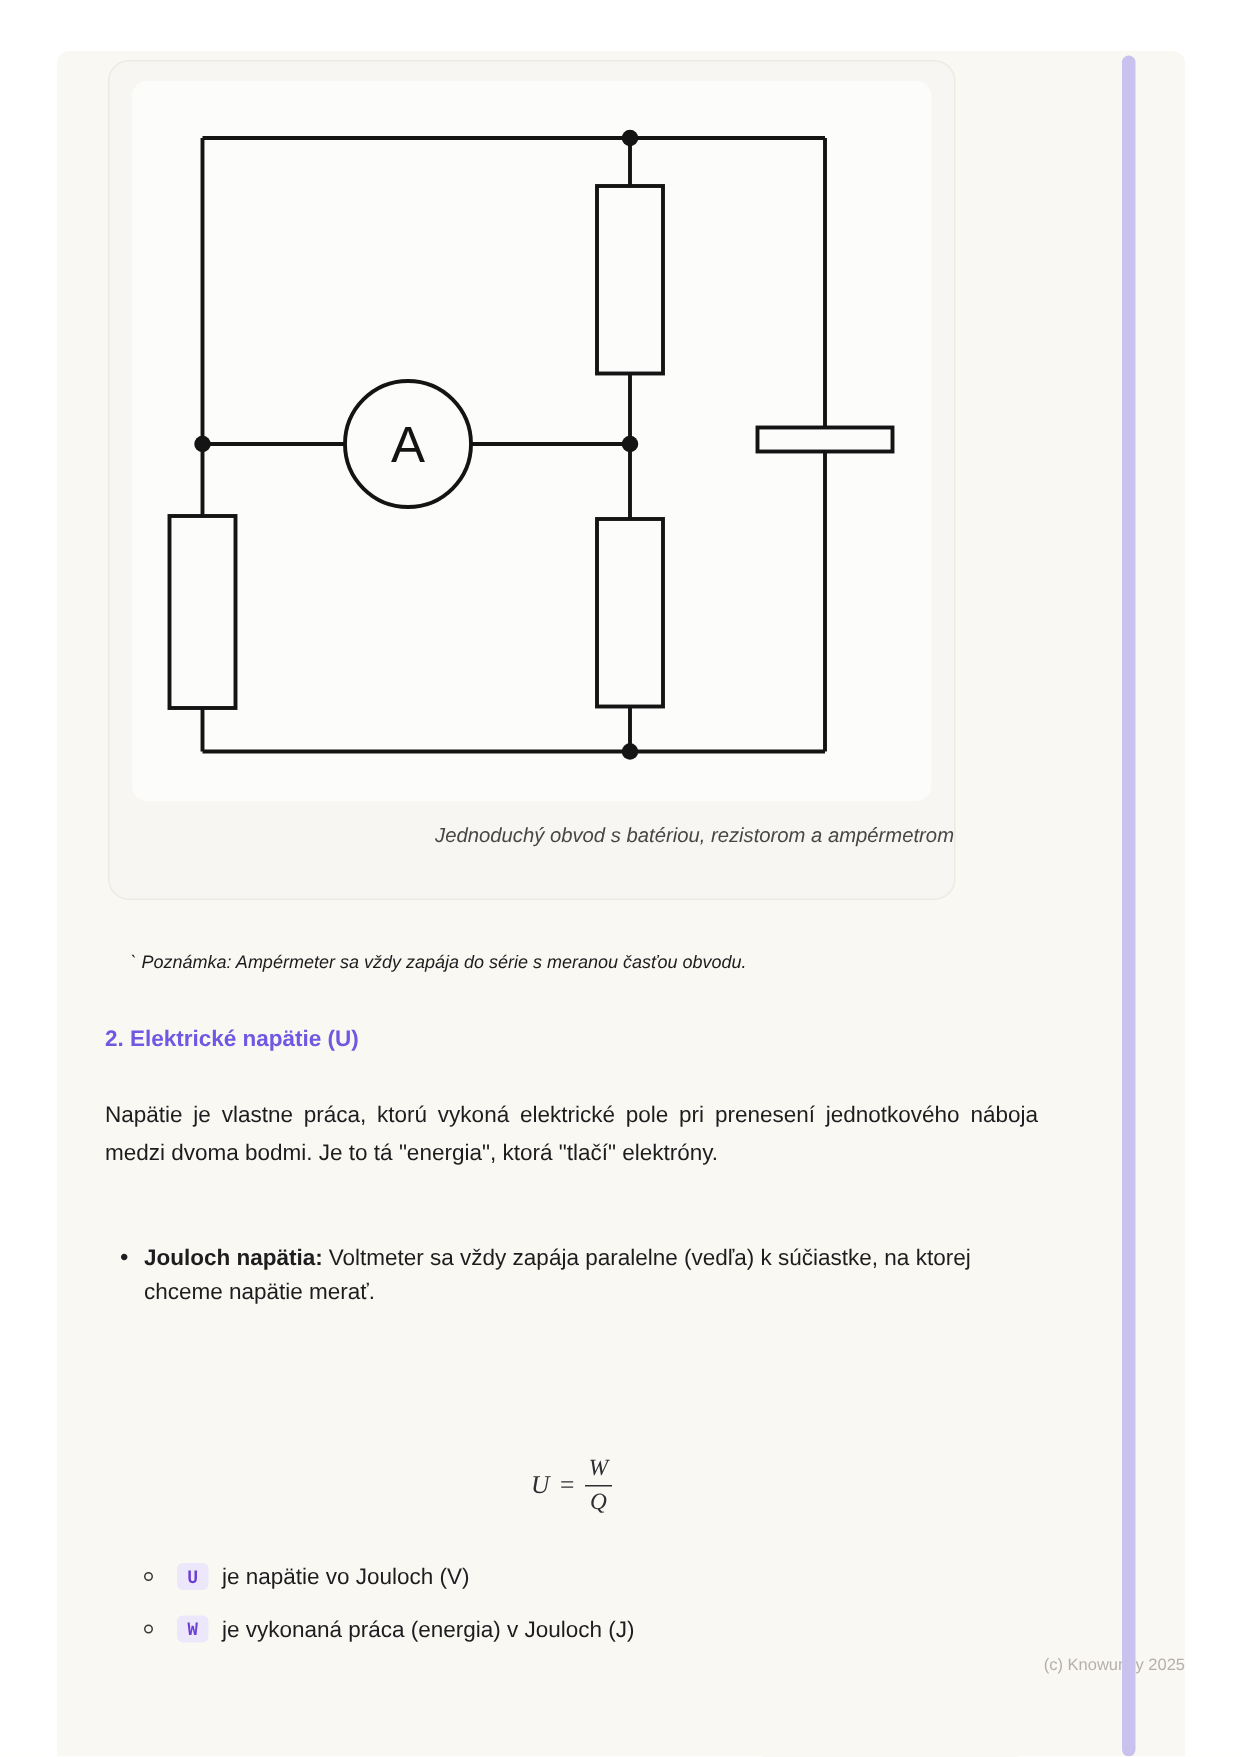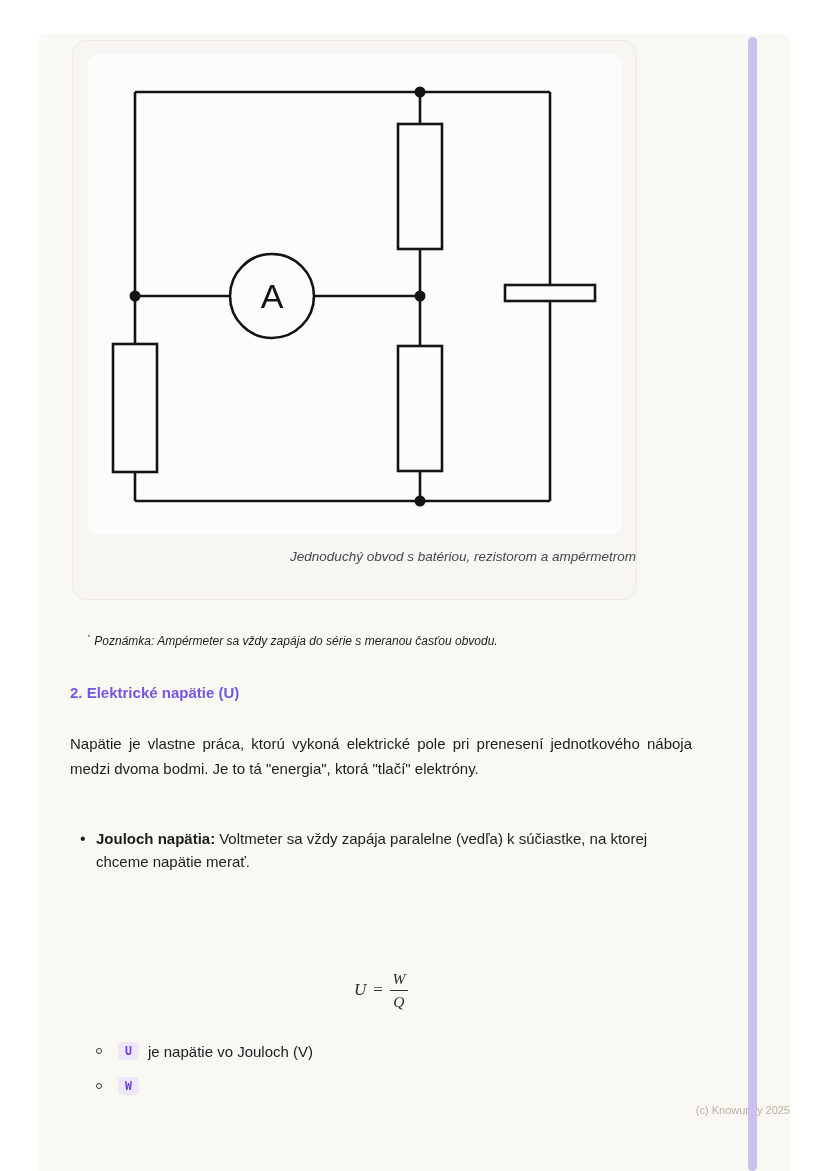--- a/index.html
+++ b/index.html
@@ -218,20 +218,21 @@
 
     <div class="sublist">
       <div class="subitem">
         <span class="circle-marker"></span>
         <span class="code-badge">U</span>
         <span class="subtext">je napätie vo Jouloch (V)</span>
       </div>
       <div class="subitem">
         <span class="circle-marker"></span>
         <span class="code-badge">W</span>
+        <span class="subtext">je vykonaná práca (energia) v Jouloch (J)</span>
       </div>
     </div>
 
     <div class="watermark">(c) Knowunity 2025</div>
   </div>
 
   <div class="scrollbar"></div>
 </div>
 
 </body></html>

